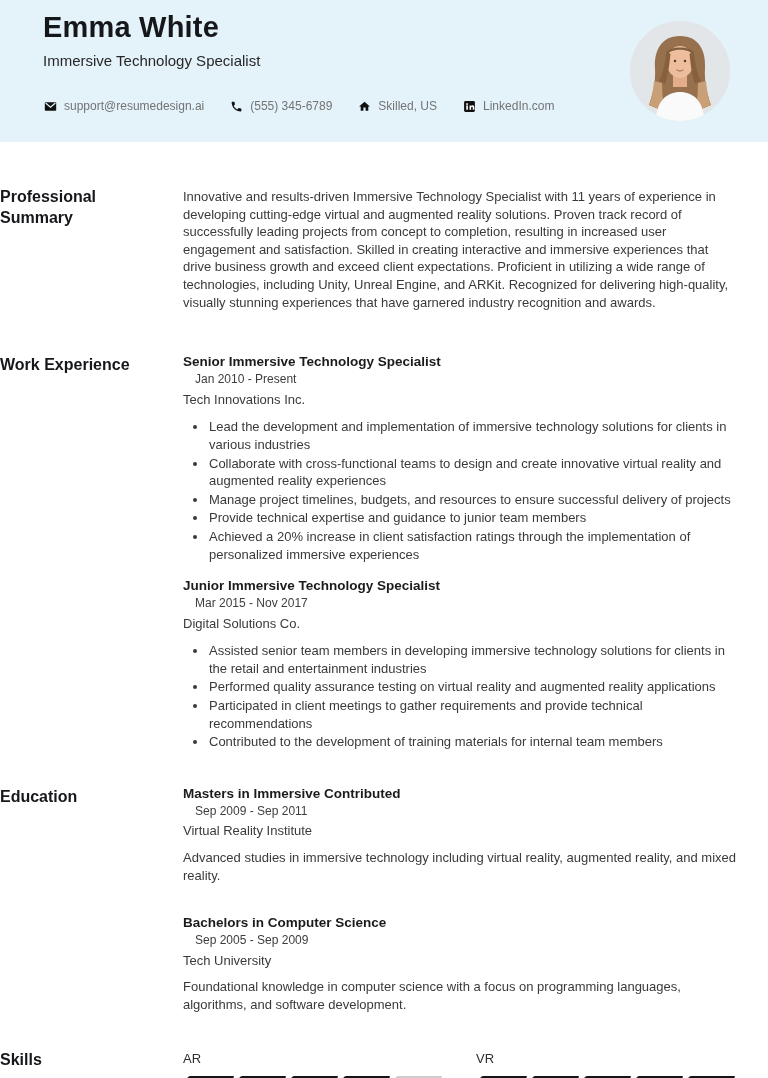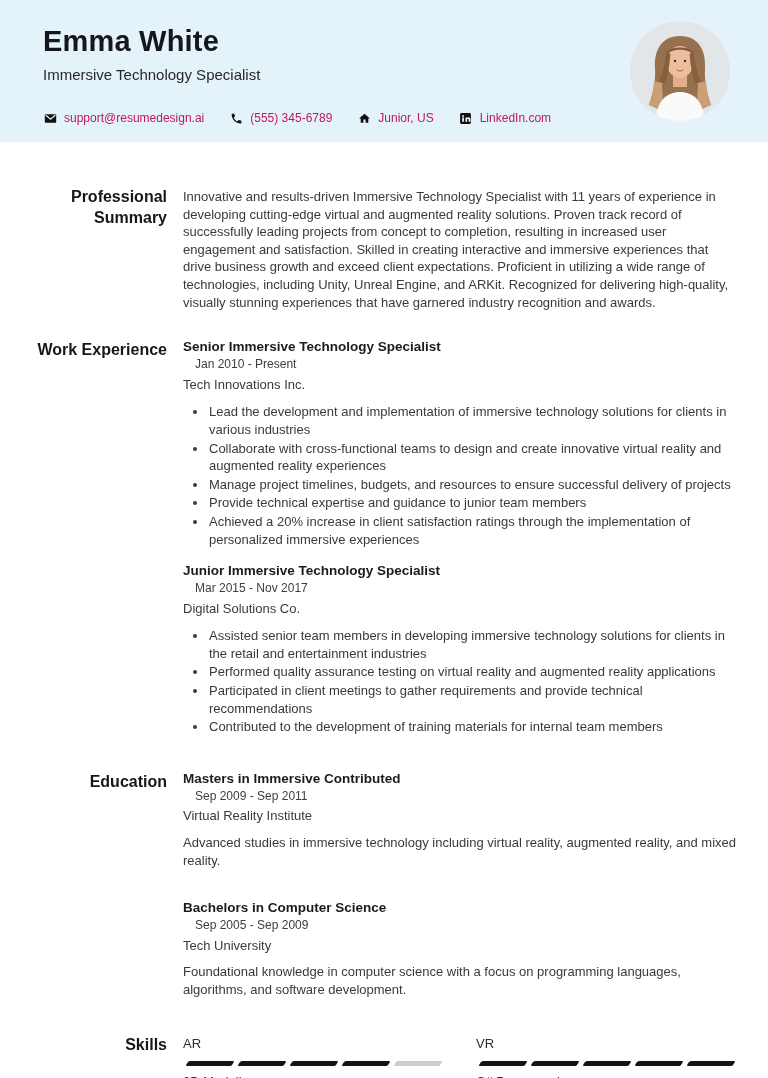--- a/index.html
+++ b/index.html
@@ -9,27 +9,27 @@
     color:#3a3a3a;-webkit-font-smoothing:antialiased;
   }
   .page{width:768px;height:1078px;position:relative;}
 
   
   .header{
     background:#e4f3fa;height:142px;position:relative;
     padding:0 0 0 43px;box-sizing:border-box;
   }
   .person-name{
-    margin:0;padding-top:25px;font-size:29px;line-height:33px;
+    margin:0;padding-top:11px;font-size:29px;line-height:33px;
     font-weight:700;color:#15171b;letter-spacing:.2px;
   }
   .person-title{margin-top:8px;font-size:15px;color:#272727;}
   .contacts{
-    position:absolute;left:43px;top:111px;display:flex;align-items:center;gap:25px;
-    font-size:12px;color:#be185d;
+    position:absolute;left:43px;top:99px;display:flex;align-items:center;gap:25px;
+    font-size:12px;color:#737373;
   }
   .contact{display:flex;align-items:center;gap:7px;cursor:pointer;}
   .cicon{width:14px;height:14px;display:inline-flex;align-items:center;justify-content:center;}
   .cicon svg{display:none;width:13px;height:13px;}
   .cicon[data-icon="email-icon"] svg.i-email{display:block;}
   .cicon[data-icon="phone-icon"] svg.i-phone{display:block;}
   .cicon[data-icon="home-icon"] svg.i-home{display:block;}
   .cicon[data-icon="linkedin-icon"] svg.i-linkedin{display:block;}
   .avatar{
     position:absolute;right:38px;top:21px;width:100px;height:100px;border-radius:50%;
@@ -38,28 +38,28 @@
   .avatar svg{display:block;width:100%;height:100%;}
 
   
   main{display:block;}
   .section{
     display:grid;grid-template-columns:167px 1fr;column-gap:16px;
     margin:0 30px 0 0;
   }
   .section-label{
     font-size:16px;line-height:21px;font-weight:700;color:#15171b;
-    text-align:right;padding-top:1px;
+    padding-top:1px;
   }
   .section-body{font-size:13px;line-height:17.6px;}
 
   .section.summary{margin-top:43px;}
   .summary-text{margin:0;padding-top:3px;}
 
-  .section.experience{margin-top:27px;}
+  .section.experience{margin-top:42px;}
   .job + .job{margin-top:14px;}
   .entry-head{display:flex;justify-content:space-between;align-items:baseline;flex-direction:column;}
   .entry-title{margin:0;font-size:13.5px;font-weight:700;color:#1b1b1b;line-height:18px;}
   .entry-dates{font-size:12px;color:#3d3d3d;white-space:nowrap;padding-left:12px;}
   .entry-sub{margin-top:2px;font-size:13px;color:#3a3a3a;}
   .bullets{margin:10px 0 0 0;padding:0 0 0 25px;}
   .bullets li{margin:0 0 1px 0;padding-left:1px;}
 
   .section.education{margin-top:33px;}
   .degree + .degree{margin-top:30px;}
@@ -110,21 +110,21 @@
           <span class="contact-text">(555) 345-6789</span>
         </div>
         <div class="contact">
           <span class="cicon" data-icon="home-icon">
 
             <svg class="i-home" viewBox="0 0 24 24" aria-hidden="true">
               <path fill="#111" d="M10 20v-6h4v6h5v-8h3L12 3 2 12h3v8z"></path>
             </svg>
 
           </span>
-          <span class="contact-text">Junior, US</span>
+          <span class="contact-text">Skilled, US</span>
         </div>
         <div class="contact">
           <span class="cicon" data-icon="linkedin-icon">
 
             <svg class="i-linkedin" viewBox="0 0 24 24" aria-hidden="true">
               <rect x="2" y="2" width="20" height="20" rx="2.5" fill="#111"></rect>
               <rect x="6" y="10" width="3" height="8" fill="#fff"></rect>
               <rect x="6" y="6" width="3" height="3" fill="#fff"></rect>
               <path fill="#fff" d="M12 10h3v1.2c.5-.8 1.4-1.4 2.6-1.4 2 0 3.4 1.4 3.4 3.9V18h-3v-3.8c0-1.1-.5-1.8-1.5-1.8s-1.5.7-1.5 1.8V18h-3z"></path>
             </svg>

